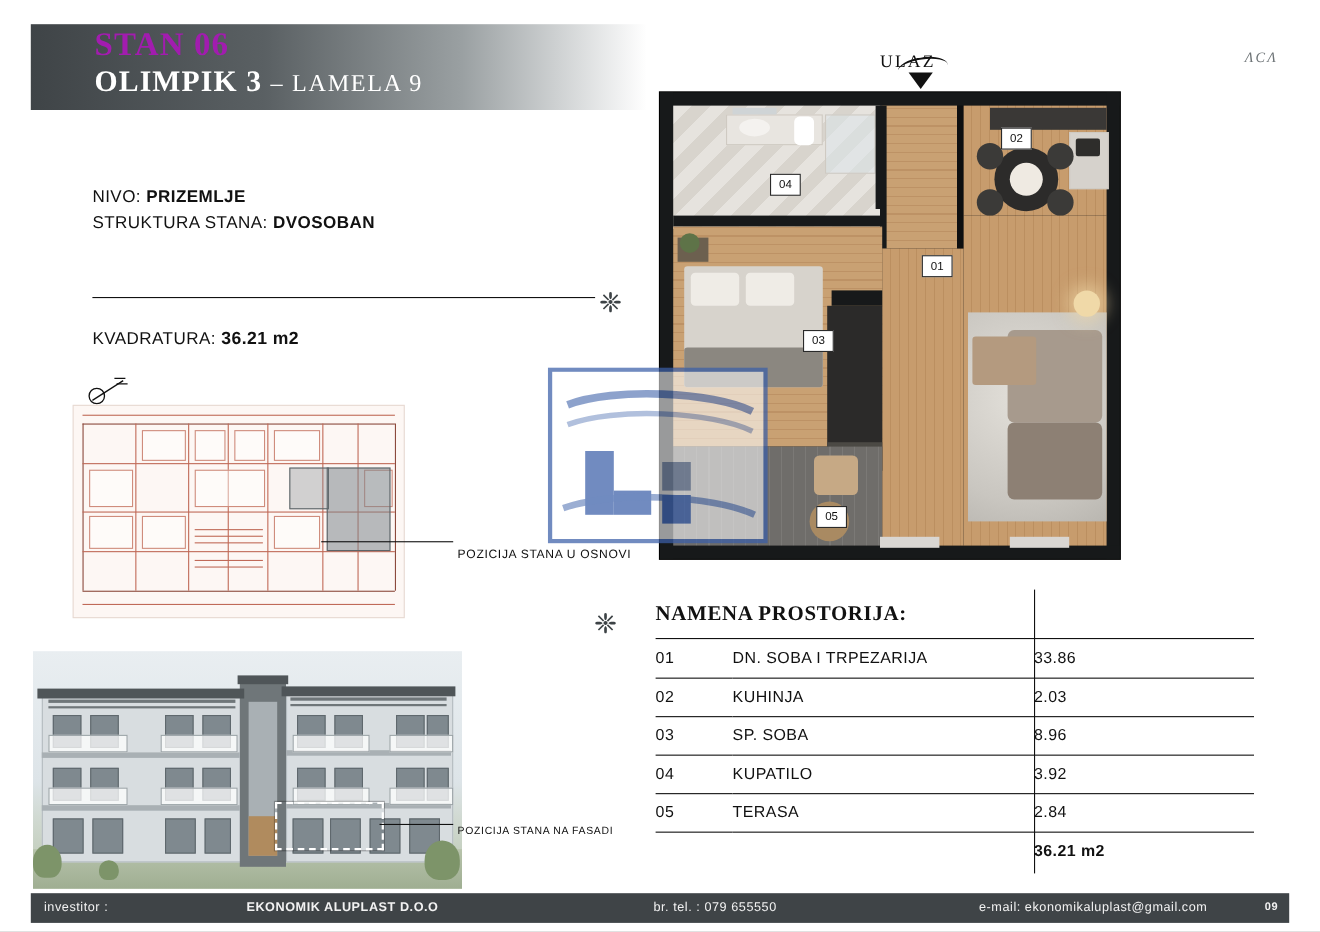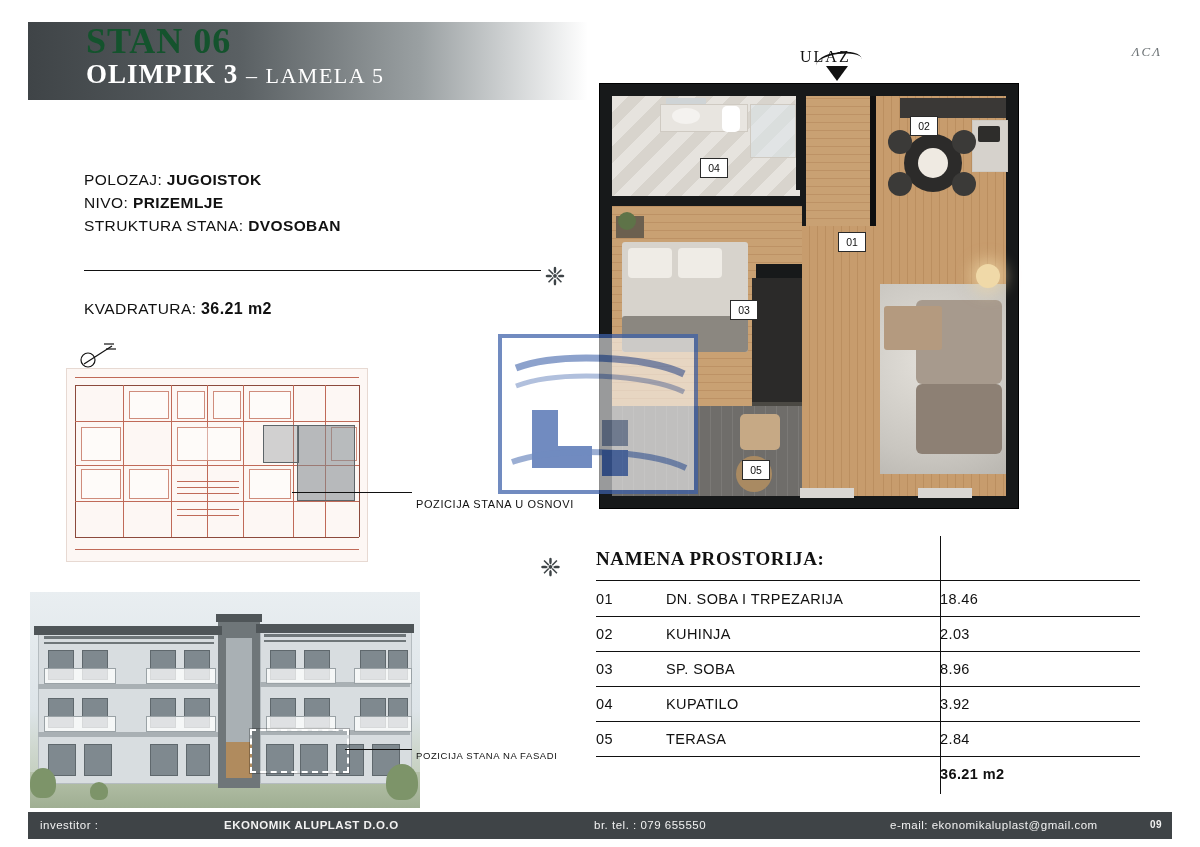--- a/index.html
+++ b/index.html
@@ -29,25 +29,25 @@
   .header-title-wrap {
     position: absolute;
     left: 86px;
     top: 24px;
     width: 520px;
     height: 78px;
     color: #ffffff;
   }
   .stan-line {
     font-family: "Liberation Serif", serif;
-    font-size: 36px;
+    font-size: 30px;
     font-weight: bold;
     letter-spacing: 1px;
     line-height: 34px;
-    color: #14532d;
+    color: #a21caf;
   }
   .olimpik-line {
     font-family: "Liberation Serif", serif;
     font-size: 27px;
     font-weight: bold;
     letter-spacing: 1px;
     line-height: 32px;
     color: #ffffff;
     white-space: nowrap;
   }
@@ -380,30 +380,26 @@
 </head>
 <body>
 
 <div class="page">
 
   <div class="header-banner"></div>
   <div class="header-title-wrap">
     <div class="stan-line">STAN 06</div>
     <div class="olimpik-line">
       <span>OLIMPIK 3</span>
-      <span class="sub">– LAMELA 5</span>
+      <span class="sub">– LAMELA 9</span>
     </div>
   </div>
   <div class="logo-mark">ΛCΛ</div>
 
   <div class="info-block">
-    <div>
-      <span class="lbl">POLOZAJ:</span>
-      <span class="val">JUGOISTOK</span>
-    </div>
     <div>
       <span class="lbl">NIVO:</span>
       <span class="val">PRIZEMLJE</span>
     </div>
     <div>
       <span class="lbl">STRUKTURA STANA:</span>
       <span class="val">DVOSOBAN</span>
     </div>
   </div>
 
@@ -620,21 +616,21 @@
   <div class="legend">
     <div class="legend-snow">❈</div>
     <div class="legend-title">NAMENA PROSTORIJA:</div>
     <div class="legend-top-rule"></div>
     <div class="legend-vline"></div>
     <table class="legend-table">
       <tbody>
         <tr>
           <td class="c-num">01</td>
           <td class="c-name">DN. SOBA I TRPEZARIJA</td>
-          <td class="c-val">18.46</td>
+          <td class="c-val">33.86</td>
         </tr>
         <tr>
           <td class="c-num">02</td>
           <td class="c-name">KUHINJA</td>
           <td class="c-val">2.03</td>
         </tr>
         <tr>
           <td class="c-num">03</td>
           <td class="c-name">SP. SOBA</td>
           <td class="c-val">8.96</td>

